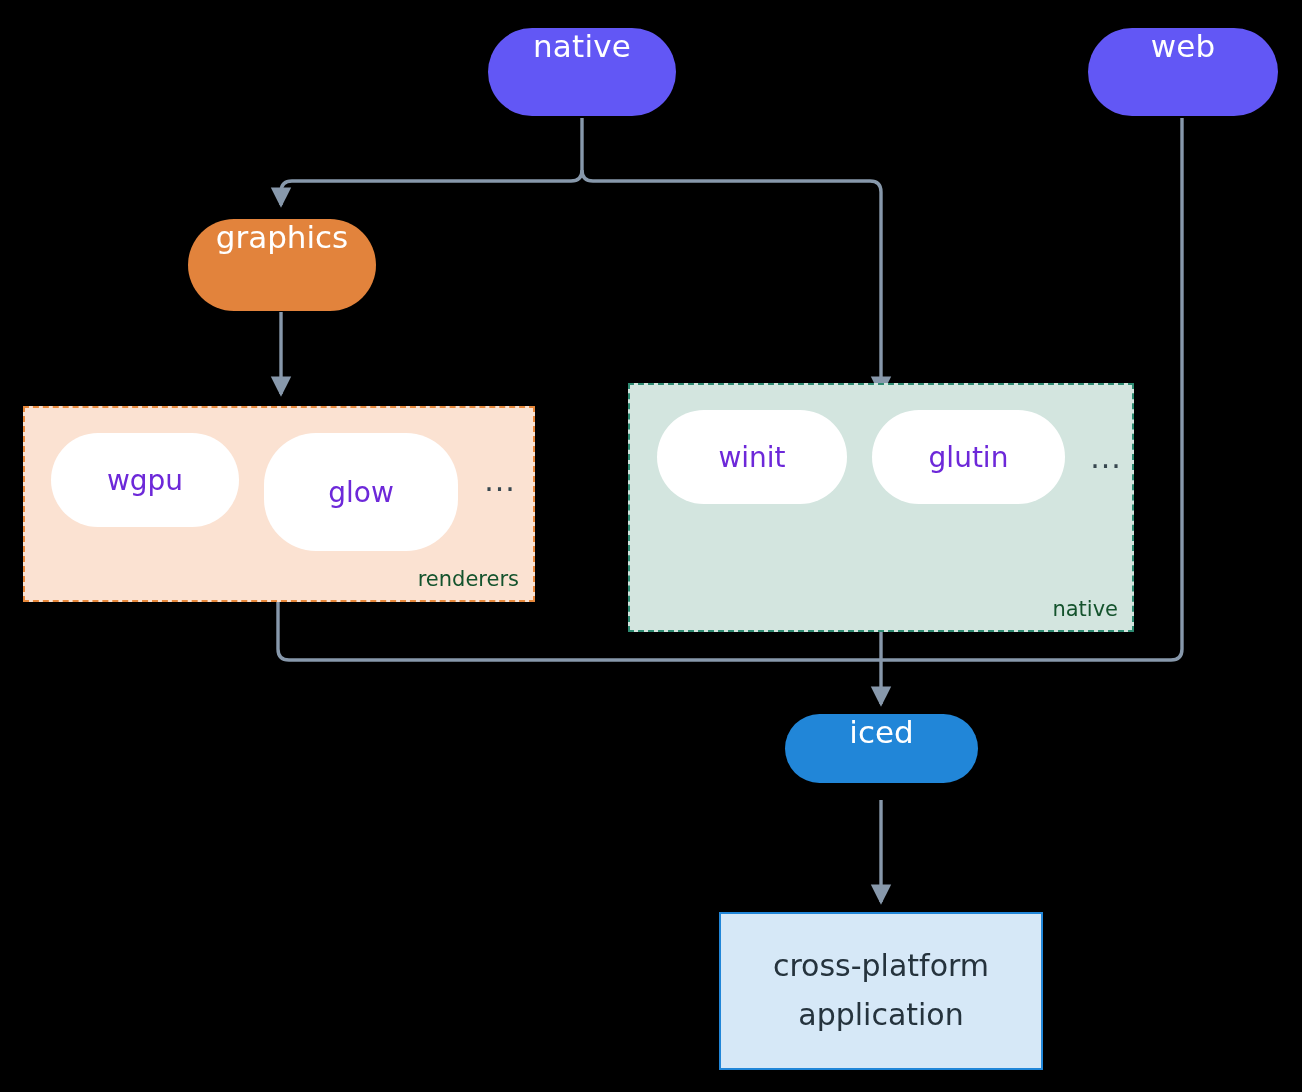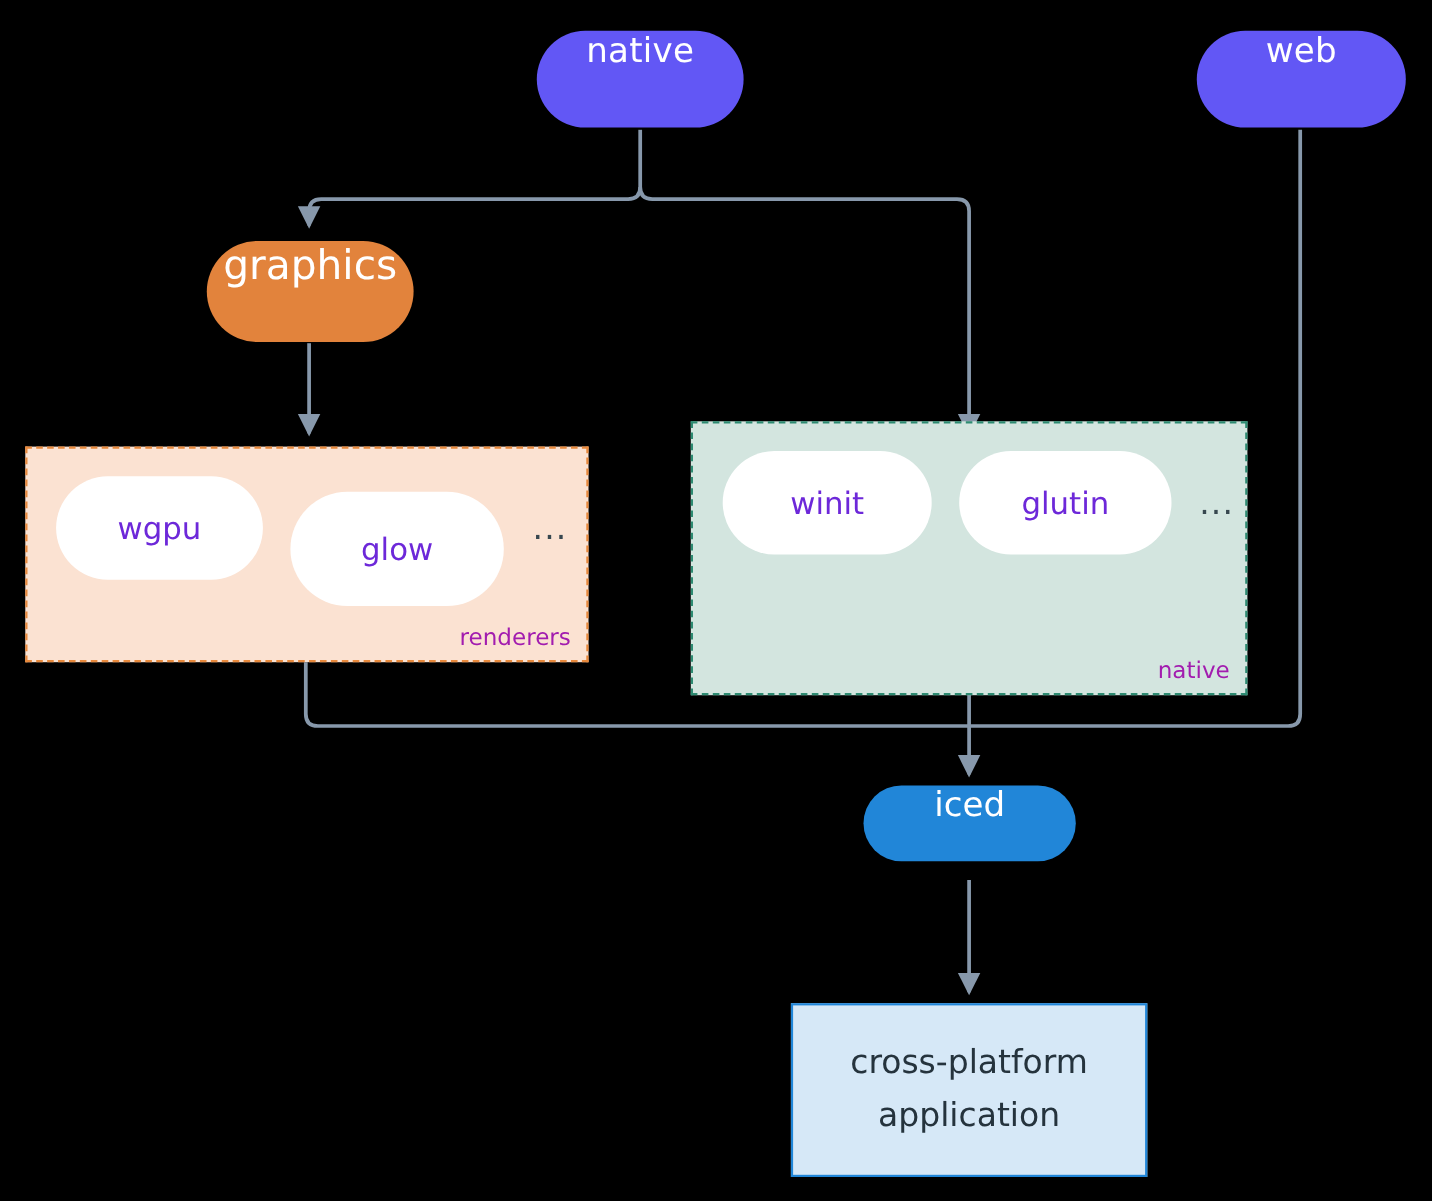--- a/index.html
+++ b/index.html
@@ -39,21 +39,21 @@
     border-radius: 46px;
     color: #ffffff;
     font-size: 31px;
     letter-spacing: 0.2px;
   }
 
   
   .pill-graphics {
     border-radius: 48px;
     color: #ffffff;
-    font-size: 37px;
+    font-size: 31px;
   }
 
   
   .pill-iced {
     border-radius: 44px;
     color: #ffffff;
     font-size: 31px;
   }
 
   
@@ -61,21 +61,21 @@
     position: absolute;
     box-sizing: border-box;
     border-style: dashed;
     border-width: 2px;
   }
   .group-label {
     position: absolute;
     right: 14px;
     bottom: 9px;
     font-size: 21px;
-    color: #a21caf;
+    color: #14532d;
     white-space: nowrap;
   }
 
   
   .chip {
     position: absolute;
     display: flex;
     align-items: center;
     justify-content: center;
     background: #ffffff;
@@ -156,21 +156,21 @@
 
   <div class="node pill-graphics" style="left:188px; top:219px; width:188px; height:92px; background:#E2833C;">
     <span>graphics</span>
   </div>
 
   <div class="group" style="left:23px; top:406px; width:512px; height:196px;
               background:#FBE2D2; border-color:#E8893C;">
     <div class="chip" style="left:26px; top:25px; width:188px; height:94px;">
       <span>wgpu</span>
     </div>
-    <div class="chip" style="left:239px; top:39px; width:194px; height:104px;">
+    <div class="chip" style="left:239px; top:25px; width:194px; height:118px;">
       <span>glow</span>
     </div>
     <div class="ellipsis" style="left:452px; top:25px; width:46px; height:94px;">
       <span>...</span>
     </div>
     <div class="group-label">renderers</div>
   </div>
 
   <div class="group" style="left:628px; top:383px; width:506px; height:249px;
               background:#D3E5DF; border-color:#2E8B72;padding-left:12px;">

